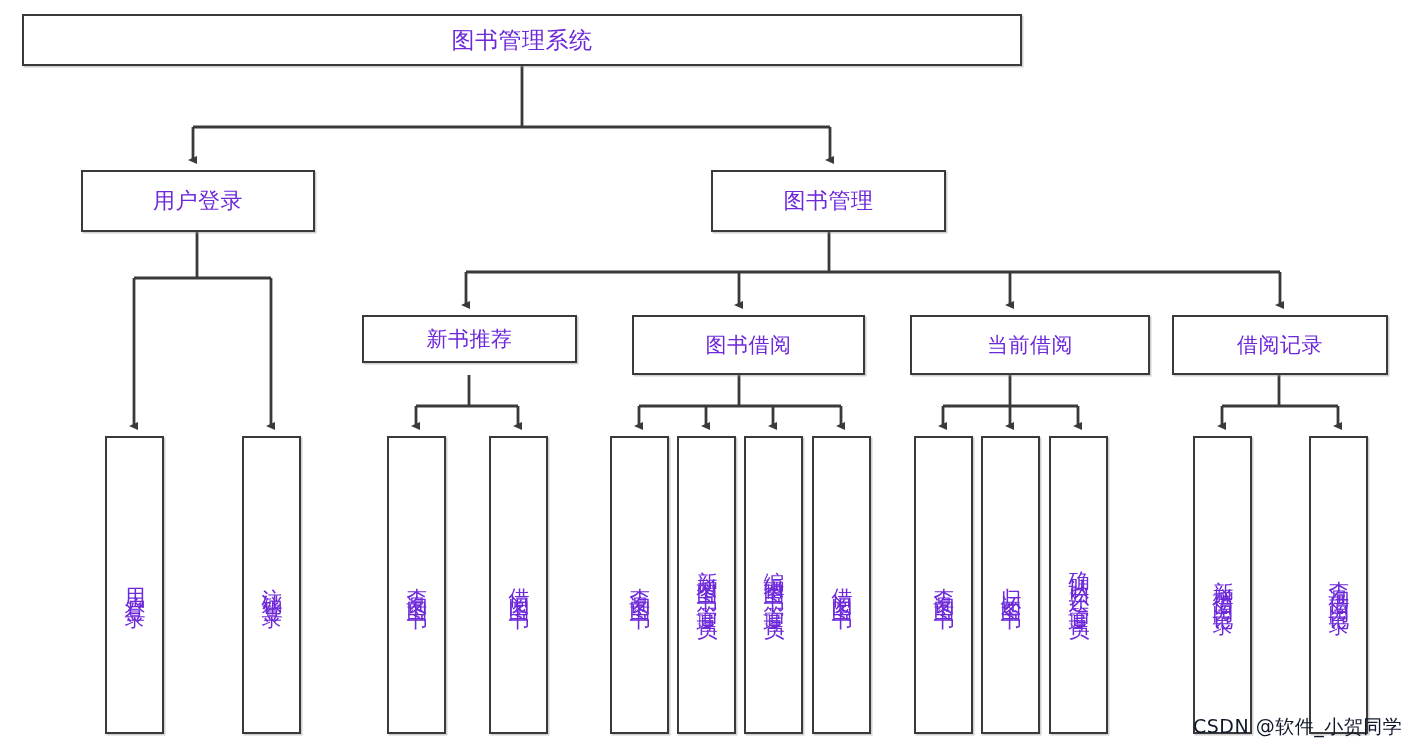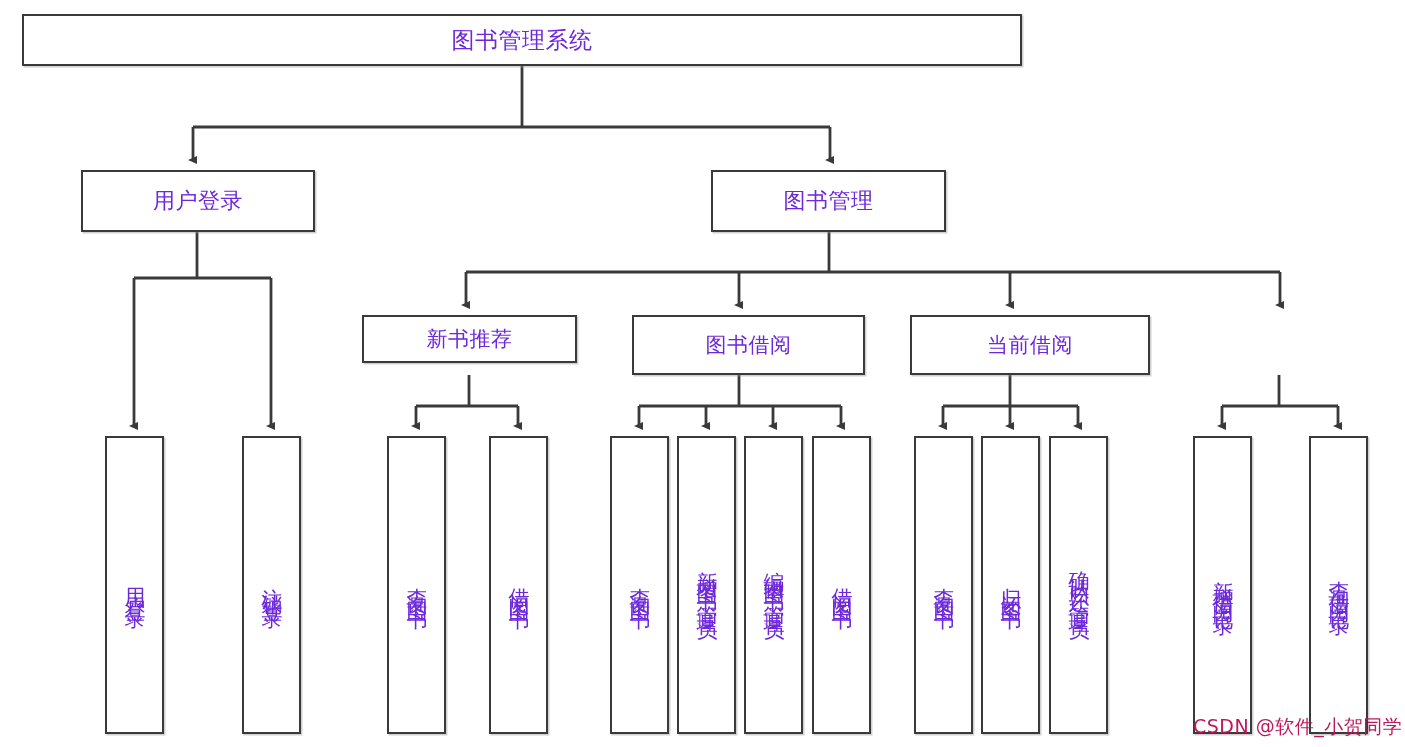--- a/index.html
+++ b/index.html
@@ -52,21 +52,21 @@
   .node.leaf .lbl {
     writing-mode: vertical-rl;
     text-orientation: upright;
     font-size: 21px;
     letter-spacing: 7px;
     line-height: 1;
     white-space: nowrap;
   }
   .watermark {
     position: absolute;
-    color: #be185d;
+    color: #0f172a;
     font-size: 19px;
     letter-spacing: 0.5px;
     white-space: nowrap;
     font-family: "DejaVu Sans", "Liberation Sans", sans-serif;
   }
 </style>
 </head>
 <body>
 
 <div id="canvas">
@@ -134,20 +134,23 @@
 
   <div class="node lvl3" style="left:362px; top:315px; width:215px; height:48px;">
     <span class="lbl">新书推荐</span>
   </div>
   <div class="node lvl3" style="left:632px; top:315px; width:233px; height:60px;">
     <span class="lbl">图书借阅</span>
   </div>
   <div class="node lvl3" style="left:902px; top:315px; width:240px; height:60px;margin-left:8px;">
     <span class="lbl">当前借阅</span>
   </div>
+  <div class="node lvl3" style="left:1172px; top:315px; width:216px; height:60px;">
+    <span class="lbl">借阅记录</span>
+  </div>
 
   <div class="node leaf" style="left:105px; top:436px; width:59px; height:298px;">
     <span class="lbl">用户登录</span>
   </div>
   <div class="node leaf" style="left:242px; top:436px; width:59px; height:298px;">
     <span class="lbl">注销登录</span>
   </div>
 
   <div class="node leaf" style="left:387px; top:436px; width:59px; height:298px;">
     <span class="lbl">查询图书</span>

